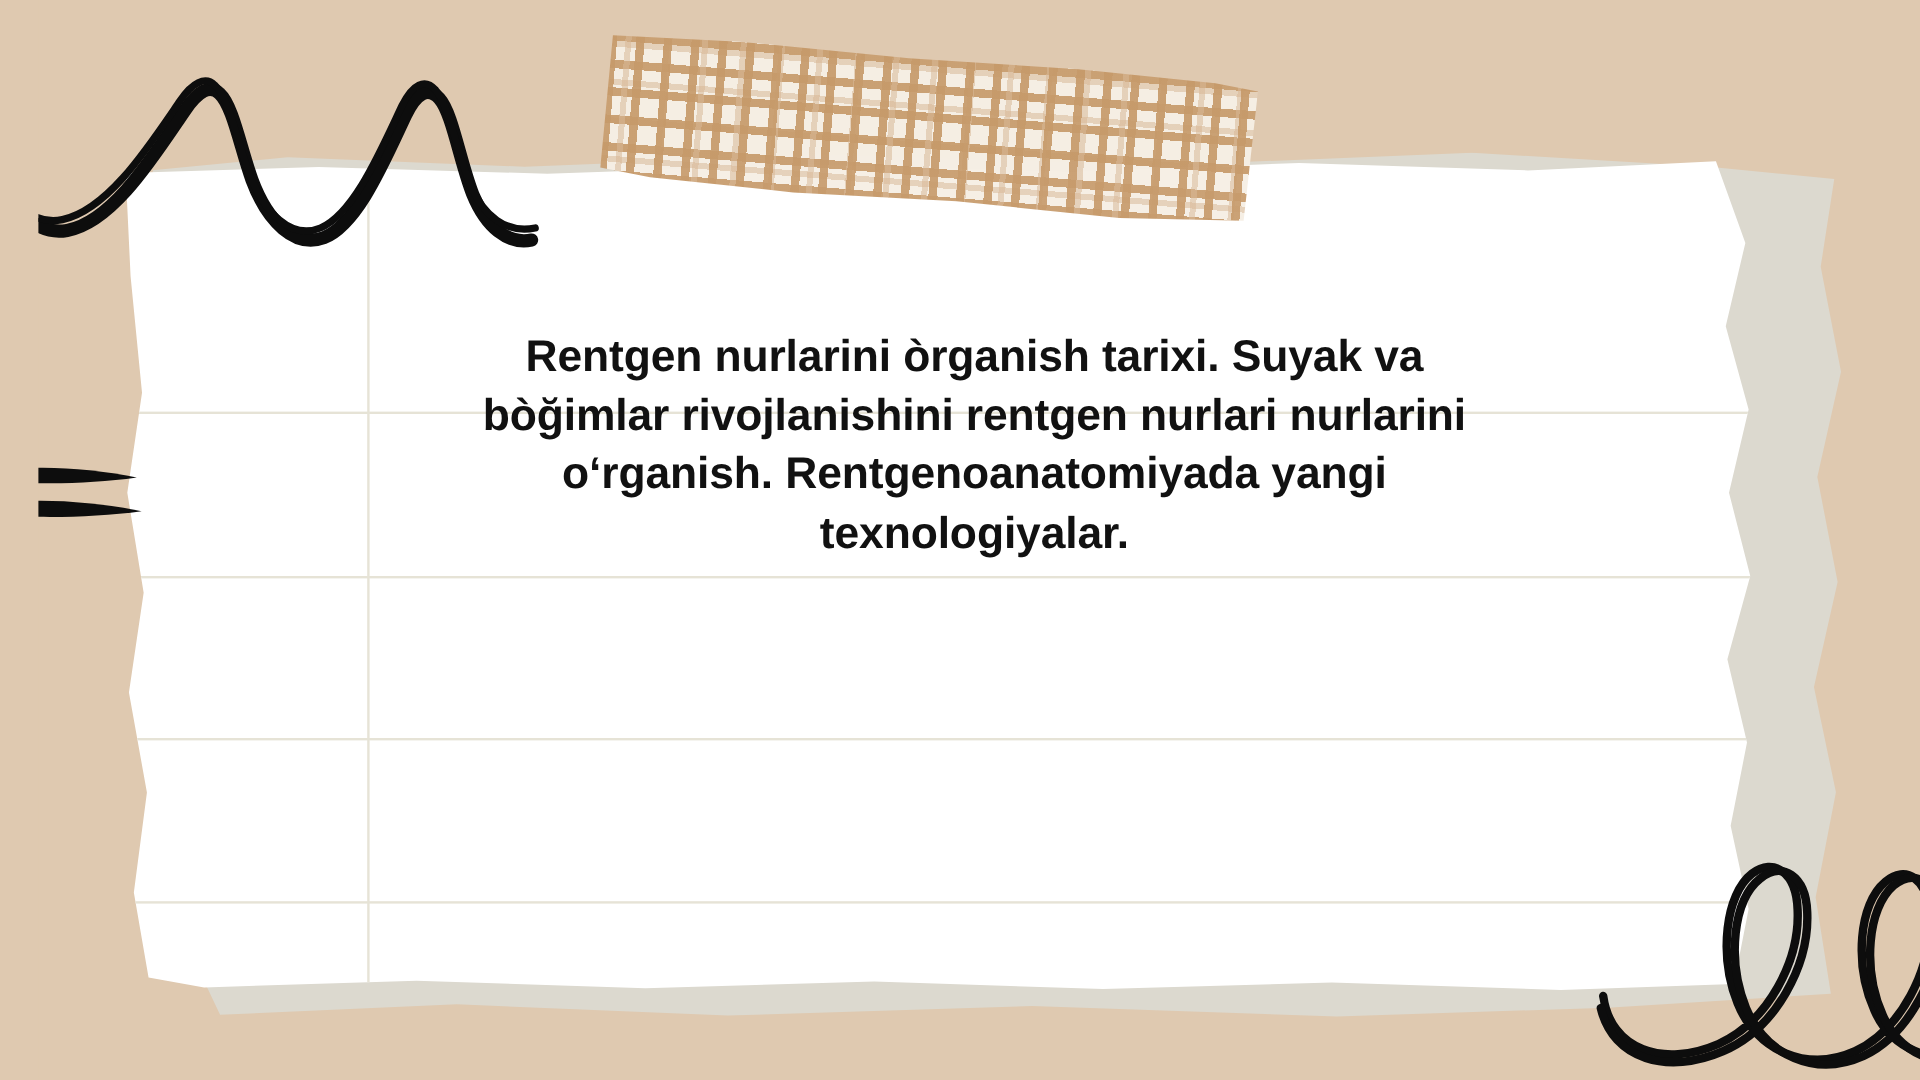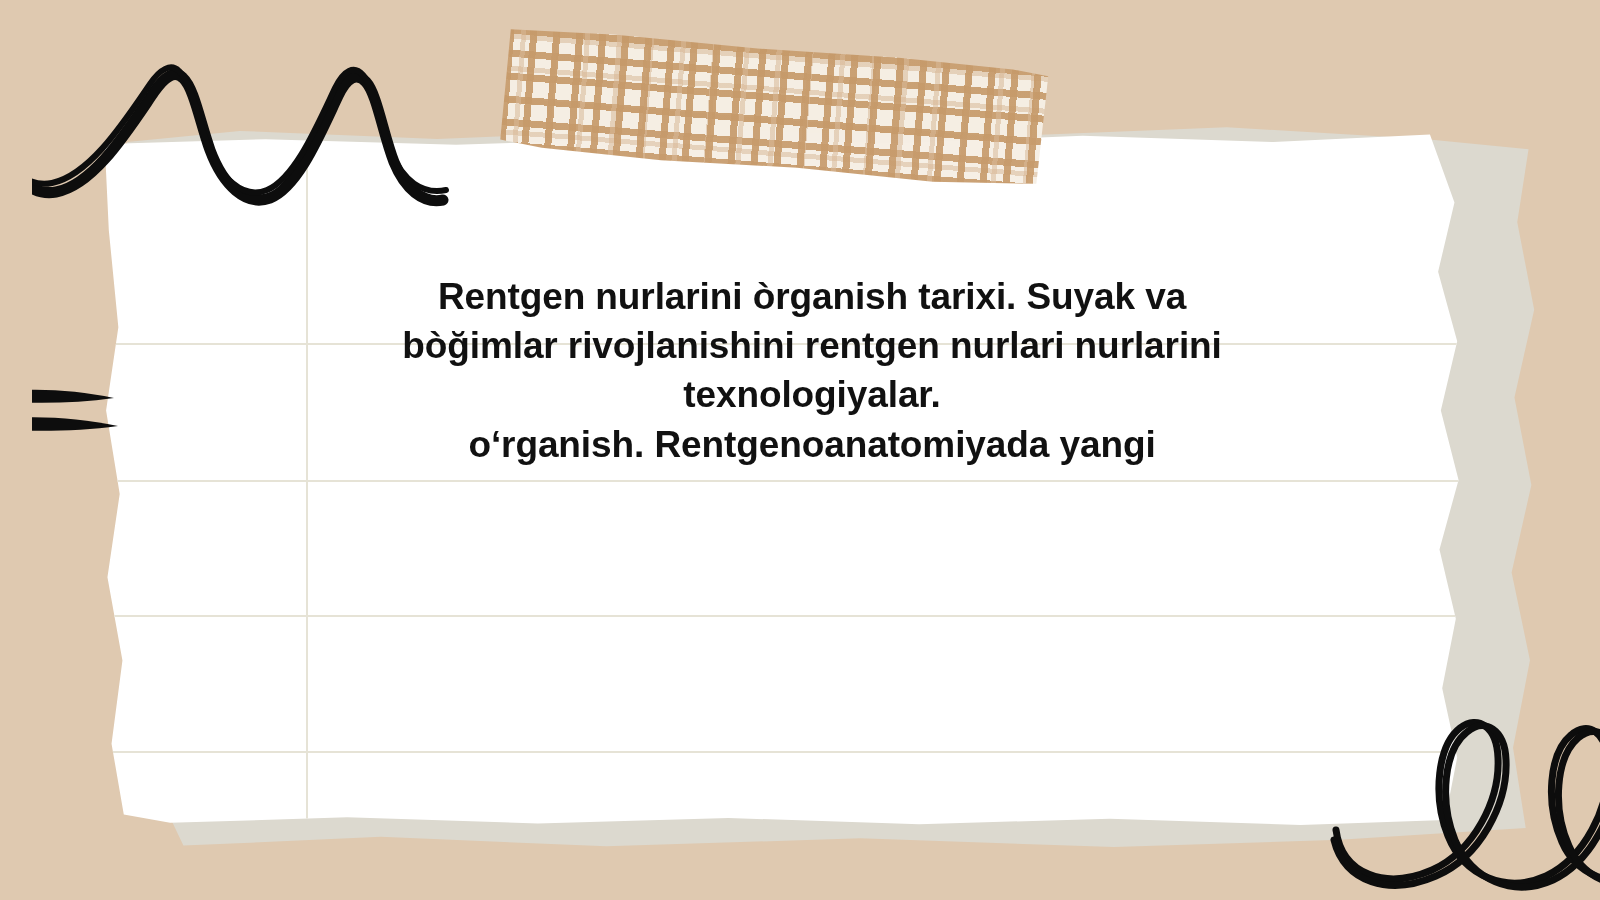--- a/index.html
+++ b/index.html
@@ -162,22 +162,22 @@
       <div class="rule-h" style="top:50.0%"></div>
       <div class="rule-h" style="top:69.5%"></div>
       <div class="rule-h" style="top:89.0%"></div>
       <div class="rule-v" style="left:15.0%"></div>
     </div>
   </div>
 
   <div class="title-block">
     <div>Rentgen nurlarini òrganish tarixi. Suyak va</div>
     <div>bòğimlar rivojlanishini rentgen nurlari nurlarini</div>
+    <div>o‘rganish. Rentgenoanatomiyada yangi</div>
     <div>texnologiyalar.</div>
-    <div>o‘rganish. Rentgenoanatomiyada yangi</div>
   </div>
 
   <div class="tape"></div>
 
   <svg class="doodle doodle-tl" viewBox="0 0 470 210">
     <path d="M -20 60 C -6 128, 20 168, 54 162 C 92 155, 126 100, 152 62
              C 163 46, 173 40, 181 48 C 192 58, 198 92, 208 120
              C 221 155, 244 177, 268 168 C 296 157, 318 104, 336 66
              C 345 47, 355 42, 364 52 C 375 64, 381 104, 392 132
              C 403 159, 421 174, 441 170" fill="none" stroke="#0d0d0d" stroke-width="11" stroke-linecap="round"></path>

